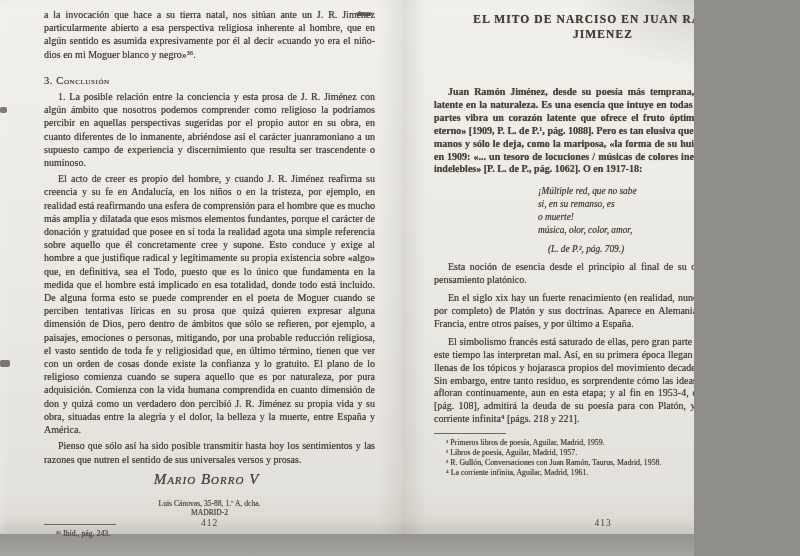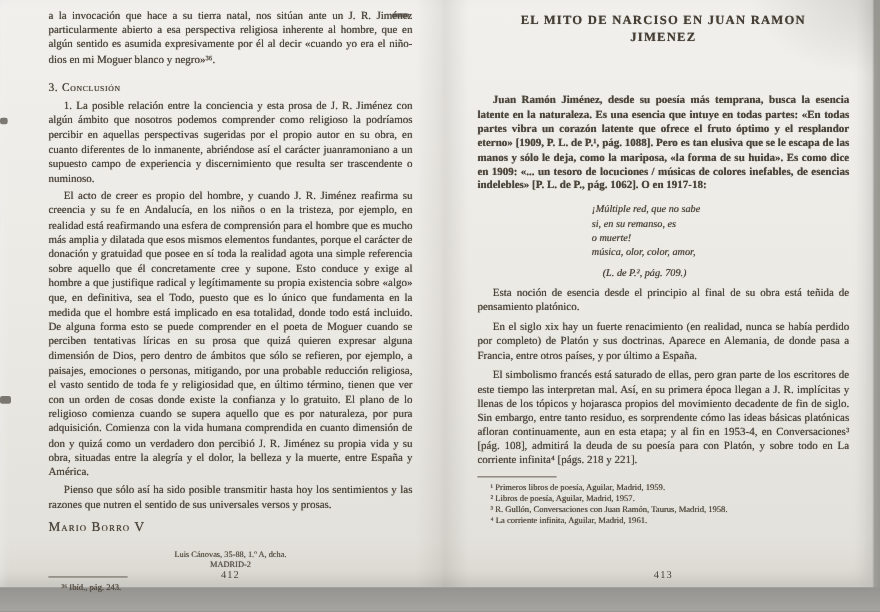--- a/index.html
+++ b/index.html
@@ -1,17 +1,17 @@
 <!DOCTYPE html>
 <html><head>
 <meta charset="utf-8">
 <style>
   html,body{margin:0;padding:0;background:#8f8e8a;}
   #scan{
-    position:relative;width:800px;height:556px;overflow:hidden;
+    position:relative;width:694px;height:556px;overflow:hidden;
     background:#a3a29e;
     font-family:"Liberation Serif","DejaVu Serif",serif;
   }
   
   #paper{
     position:absolute;left:0;top:0;width:794px;height:534px;
     background:linear-gradient(180deg,#f1f0ec 0%,#ebe9e4 55%,#e3e1db 92%,#d8d6cf 100%);
     box-shadow:inset -6px -4px 14px rgba(0,0,0,.12), inset 2px 2px 8px rgba(255,255,255,.5);
   }
   #gutter{
@@ -39,22 +39,22 @@
   .pagecol{position:absolute;color:#4b443b;text-shadow:0 0 .7px rgba(80,72,60,.85);}
   .pagecol p{margin:0;text-align:justify;}
   
   #page-left{left:44px;top:8px;width:331px;font-size:10px;line-height:13.2px;}
   #page-left .cont{text-indent:0;}
   #page-left .body-par{text-indent:14px;margin-top:3px;}
   .section-heading{
     margin-top:13px;font-variant:small-caps;letter-spacing:.6px;font-size:10.5px;
   }
   .signature{
-    margin-top:7px;text-align:left;font-variant:small-caps;
-    letter-spacing:1px;font-size:12px;padding-right:6px;
+    margin-top:7px;text-align:center;font-style:italic;font-variant:small-caps;
+    letter-spacing:1px;font-size:15px;padding-right:6px;
   }
   .address{margin-top:13px;font-size:7.6px;line-height:9.5px;color:#5a5349;text-align:center;}
   .footnote-rule{width:72px;border:0;border-top:1px solid #6e675e;margin:6px 0 4px 0;}
   .footnote{font-size:7.8px;line-height:10px;text-indent:12px;color:#51493f;}
   .page-number{position:absolute;top:518px;font-size:9.5px;letter-spacing:1px;color:#4b443b;text-align:center;}
   #page-number-left{left:44px;width:331px;}
   #page-number-right{left:434px;width:338px;}
   
   #page-right{left:434px;top:12px;width:338px;font-size:10px;line-height:12.9px;}
   .article-title{

